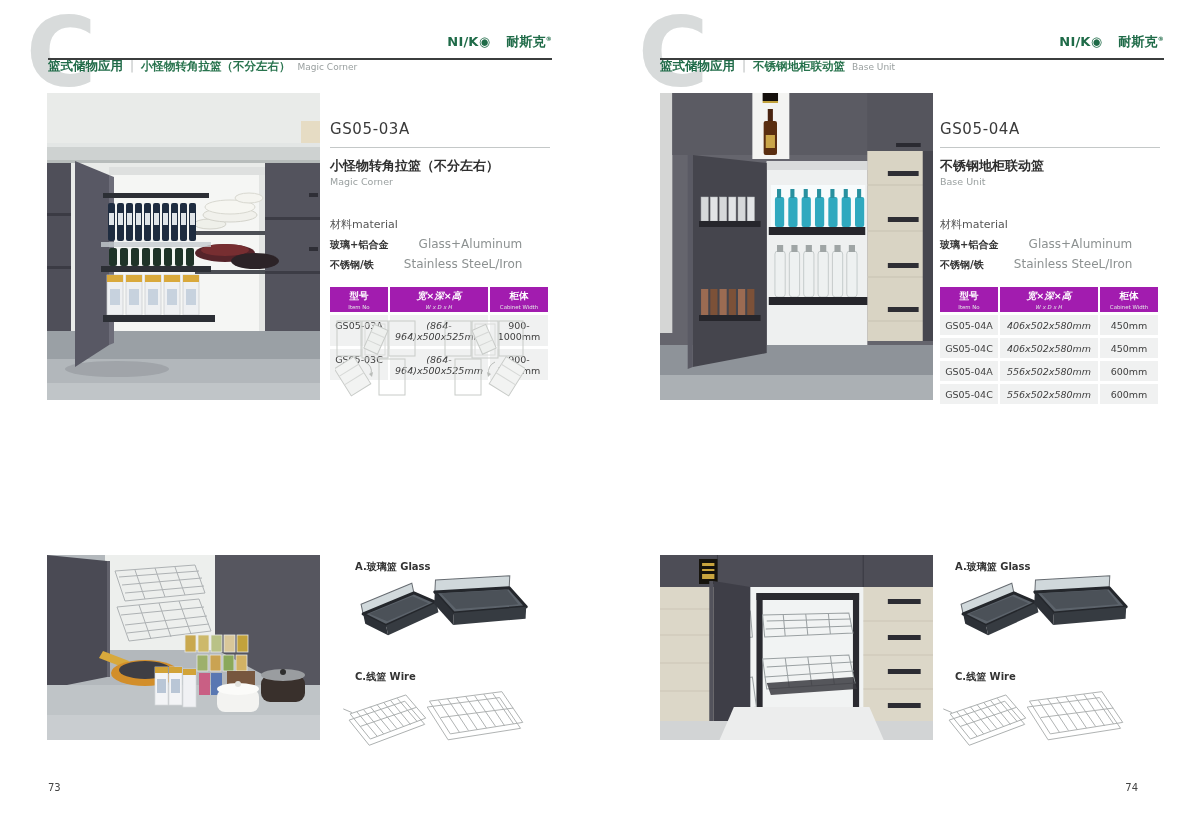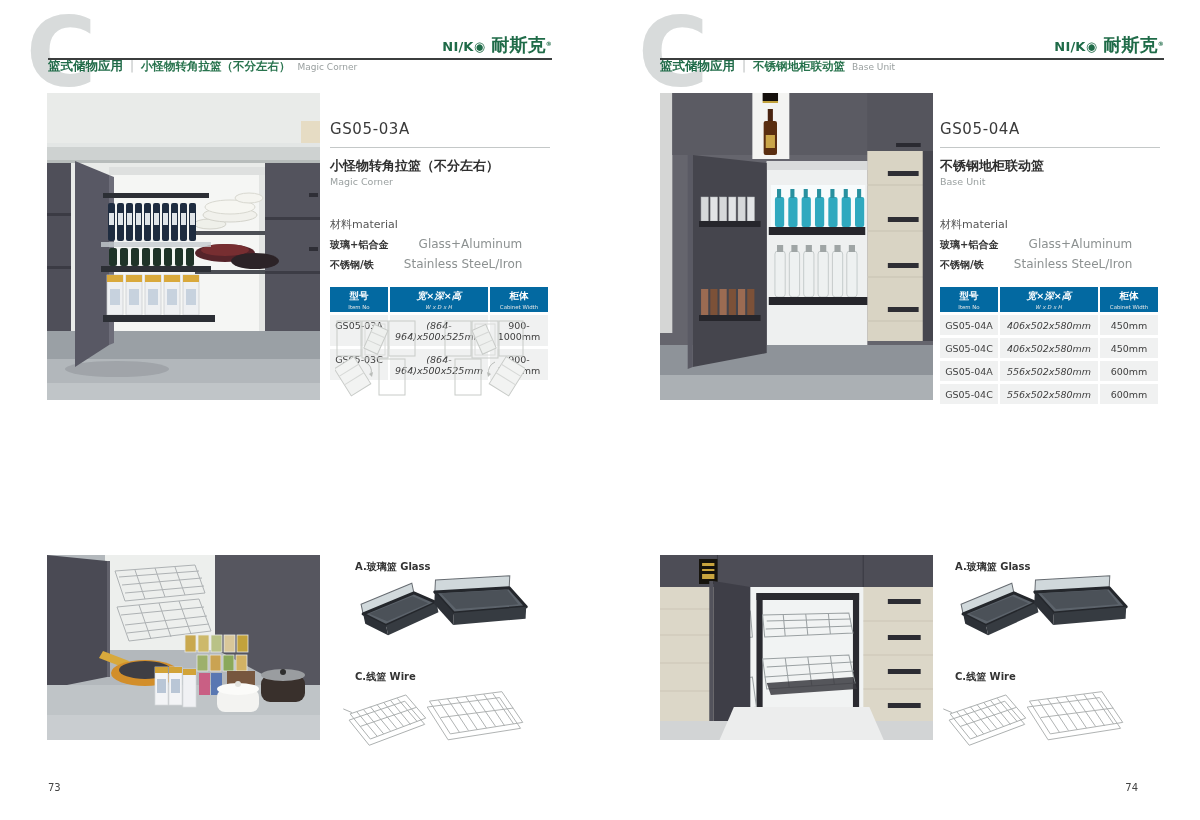--- a/index.html
+++ b/index.html
@@ -15,21 +15,21 @@
   .header-row { position:absolute; left:var(--hl); top:36px; display:flex; align-items:baseline;
                 gap:7px; z-index:2; white-space:nowrap; }
   .header-category { font-size:12.5px; font-weight:bold; color:#1f6b48;margin-top:22px; }
   .header-sep { color:#b9bdbd; font-size:12px; }
   .header-title-cn { font-size:11.5px; font-weight:bold; color:#27734d; }
   .header-title-en { font-size:9px; color:#9aa0a0; }
   .header-line { position:absolute; left:var(--hl); right:var(--hr); top:58px; height:2px;
                  background:#3b3e3e; z-index:2; }
   .logo { position:absolute; top:33px; right:var(--hr); z-index:2; color:#1f6b48;
           font-weight:bold; font-size:13px; letter-spacing:0.2px; white-space:nowrap; }
-  .logo .logo-cn { font-size:18px; margin-left:6px; }
+  .logo .logo-cn { font-size:13px; margin-left:16px; }
   .logo .logo-reg { font-size:6px; vertical-align:super; }
 
   
   .photo-main { position:absolute; left:var(--px); top:93px; width:273px; height:307px; }
   .photo-bottom { position:absolute; left:var(--px); top:555px; width:273px; height:185px; }
   .photo-main svg, .photo-bottom svg { display:block; }
 
   
   .info { position:absolute; left:var(--ix); top:120px; width:220px; }
   .model { font-size:15px; color:#3a3a3a; letter-spacing:0.6px; padding-bottom:9px;
@@ -37,21 +37,21 @@
   .name-cn { margin-top:9px; font-size:13px; font-weight:bold; color:#2e2e2e; }
   .name-en { margin-top:1px; font-size:9.5px; color:#9aa0a0; }
   .material-heading { margin-top:30px; font-size:11px; color:#555; }
   .material-line { margin-top:5px; font-size:10px; color:#333; }
   .material-cn { font-weight:bold; color:#333; }
   .material-en { color:#8c9191; font-size:12px;padding-left:27px; }
 
   
   .spec-table { margin-top:15px; width:218px; }
   .thead { display:flex; gap:2px; }
-  .th { background:#0369a1; color:#fff; text-align:center; padding:3px 0 2px; }
+  .th { background:#a21caf; color:#fff; text-align:center; padding:3px 0 2px; }
   .th-cn { font-size:9.5px; font-weight:bold; display:block; }
   .th-en { font-size:6px; color:#e4e7e7; display:block; transform:scale(0.9); }
   .col-model { width:58px; flex:none; }
   .col-dim { flex:1;font-style:italic; }
   .col-cab { width:58px; flex:none; }
   .trow { display:flex; gap:2px; margin-top:3px; }
   .tcell { background:#f0f1f1; color:#3e3e3e; font-size:9.5px; text-align:center; padding:5px 0 4px; }
 
   
   .diagrams { position:absolute; left:335px; top:316px; display:flex; gap:18px; }

